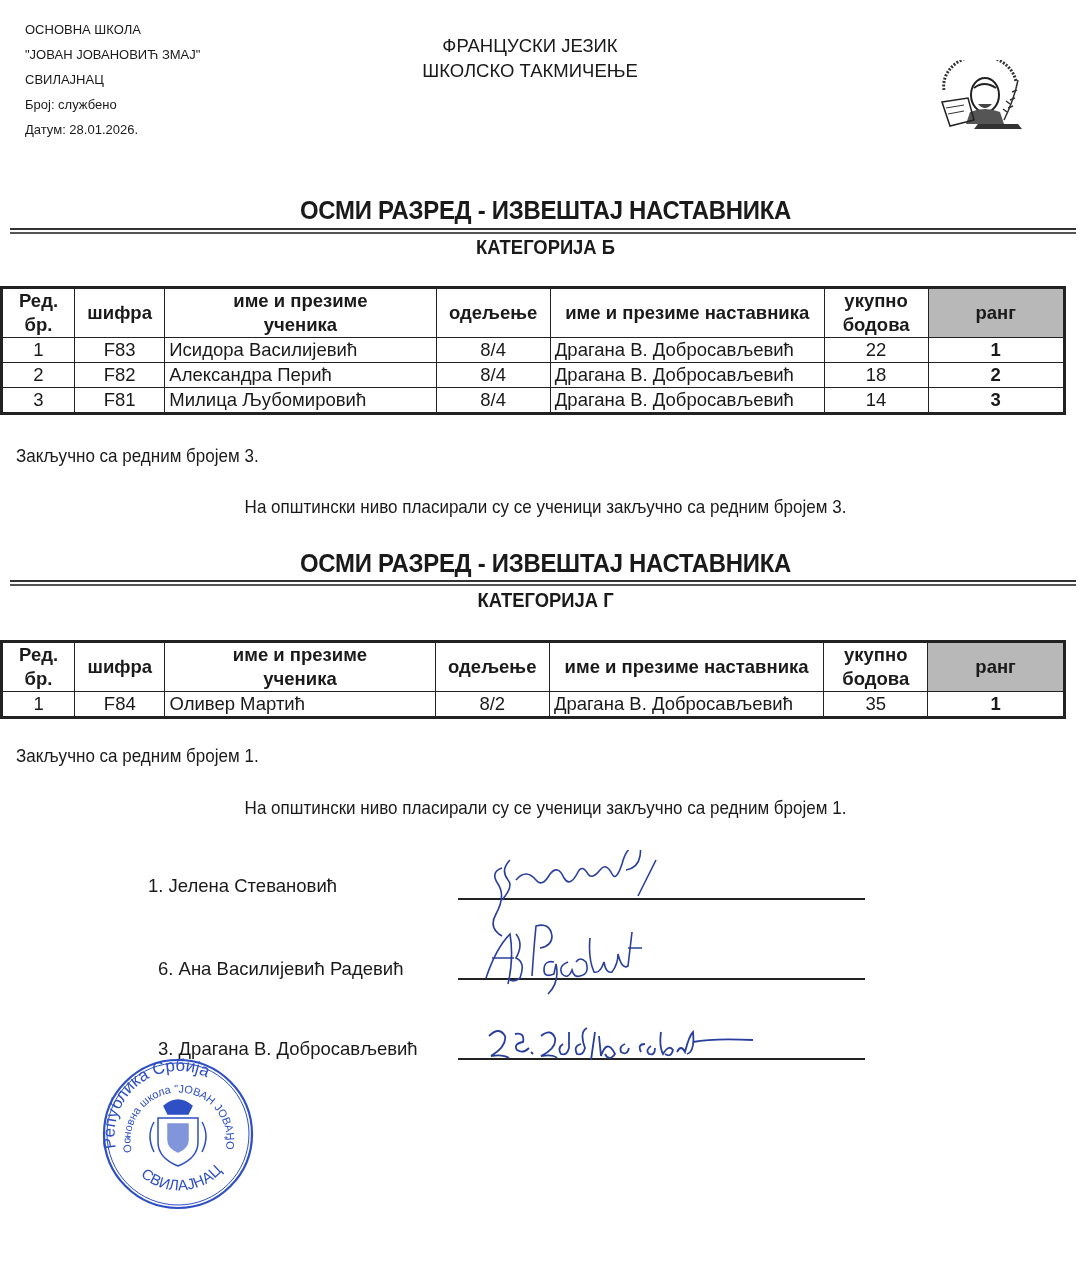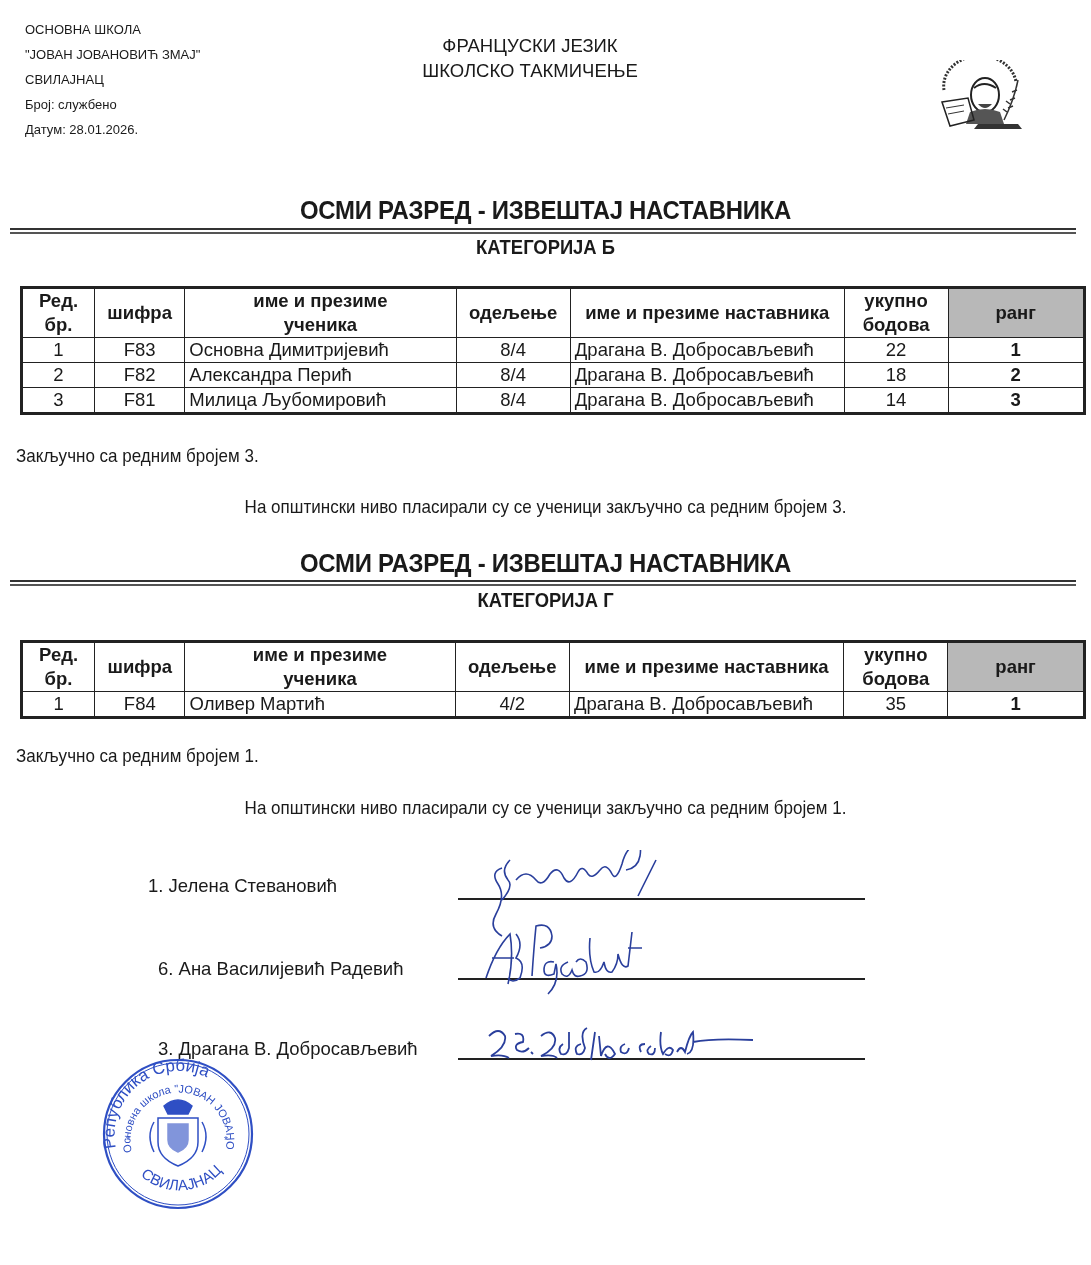--- a/index.html
+++ b/index.html
@@ -6,21 +6,21 @@
   body { width: 1091px; height: 1265px; position: relative; overflow: hidden; color: #1a1a1a;
          font-family: "Liberation Sans", sans-serif; }
   .abs { position: absolute; }
   .hdr-left { left: 8px; top: 17px; font-size: 13px; line-height: 25px; margin-left: 17px; }
   .hdr-center { left: 360px; top: 33px; width: 340px; text-align: center; font-size: 18.5px; line-height: 25px; }
   .logo { left: 930px; top: 60px; width: 100px; height: 75px; }
   .section-title { left: 0; width: 1091px; text-align: center; font-weight: bold; font-size: 26px;
                    letter-spacing: -0.3px; transform: scaleX(0.92); }
   .double-rule { left: 10px; width: 1066px; height: 6px; border-top: 2px solid #333; border-bottom: 2px solid #555; box-sizing: border-box; }
   .category { left: 0; width: 1091px; text-align: center; font-weight: bold; font-size: 20px; transform: scaleX(0.92); }
-  table.results { position: absolute; left: 20px; width: 1066px; border-collapse: collapse; font-size: 18.5px; }
+  table.results { position: absolute; left: 0; width: 1066px; border-collapse: collapse; font-size: 18.5px; }
   table.results td, table.results th { border: 1.5px solid #222; padding: 0 4px; height: 24px; line-height: 22px; }
   table.results { border: 3px solid #222; }
   table.results th { font-weight: bold; text-align: center; line-height: 24px; }
   table.results th.rank-h { background: #b8b8b8; }
   .c-num { width: 64px; text-align: center; }
   .c-code { width: 82px; text-align: center; margin-left: 7px; }
   .c-name { width: 268px; text-align: left; }
   .c-class { width: 106px; text-align: center; }
   .c-teacher { width: 270px; text-align: left; }
   .c-points { width: 96px; text-align: center; }
@@ -75,21 +75,21 @@
       <th class="c-class">одељење</th>
       <th class="c-teacher" style="text-align:center">име и презиме наставника</th>
       <th class="c-points"><span>укупно</span><br><span>бодова</span></th>
       <th class="c-rank rank-h">ранг</th>
     </tr>
   </thead>
   <tbody>
     <tr>
       <td class="c-num">1</td>
       <td class="c-code">F83</td>
-      <td class="c-name">Основна Димитријевић</td>
+      <td class="c-name">Исидора Василијевић</td>
       <td class="c-class">8/4</td>
       <td class="c-teacher">Драгана В. Добросављевић</td>
       <td class="c-points">22</td>
       <td class="c-rank">1</td>
     </tr>
     <tr>
       <td class="c-num">2</td>
       <td class="c-code">F82</td>
       <td class="c-name">Александра Перић</td>
       <td class="c-class">8/4</td>
@@ -126,21 +126,21 @@
       <th class="c-teacher" style="text-align:center">име и презиме наставника</th>
       <th class="c-points"><span>укупно</span><br><span>бодова</span></th>
       <th class="c-rank rank-h">ранг</th>
     </tr>
   </thead>
   <tbody>
     <tr>
       <td class="c-num">1</td>
       <td class="c-code">F84</td>
       <td class="c-name">Оливер Мартић</td>
-      <td class="c-class">4/2</td>
+      <td class="c-class">8/2</td>
       <td class="c-teacher">Драгана В. Добросављевић</td>
       <td class="c-points">35</td>
       <td class="c-rank">1</td>
     </tr>
   </tbody>
 </table>
 
 <div class="abs note" style="top:745px;">Закључно са редним бројем 1.</div>
 <div class="abs note-center" style="top:797px;">На општински ниво пласирали су се ученици закључно са редним бројем 1.</div>
 

